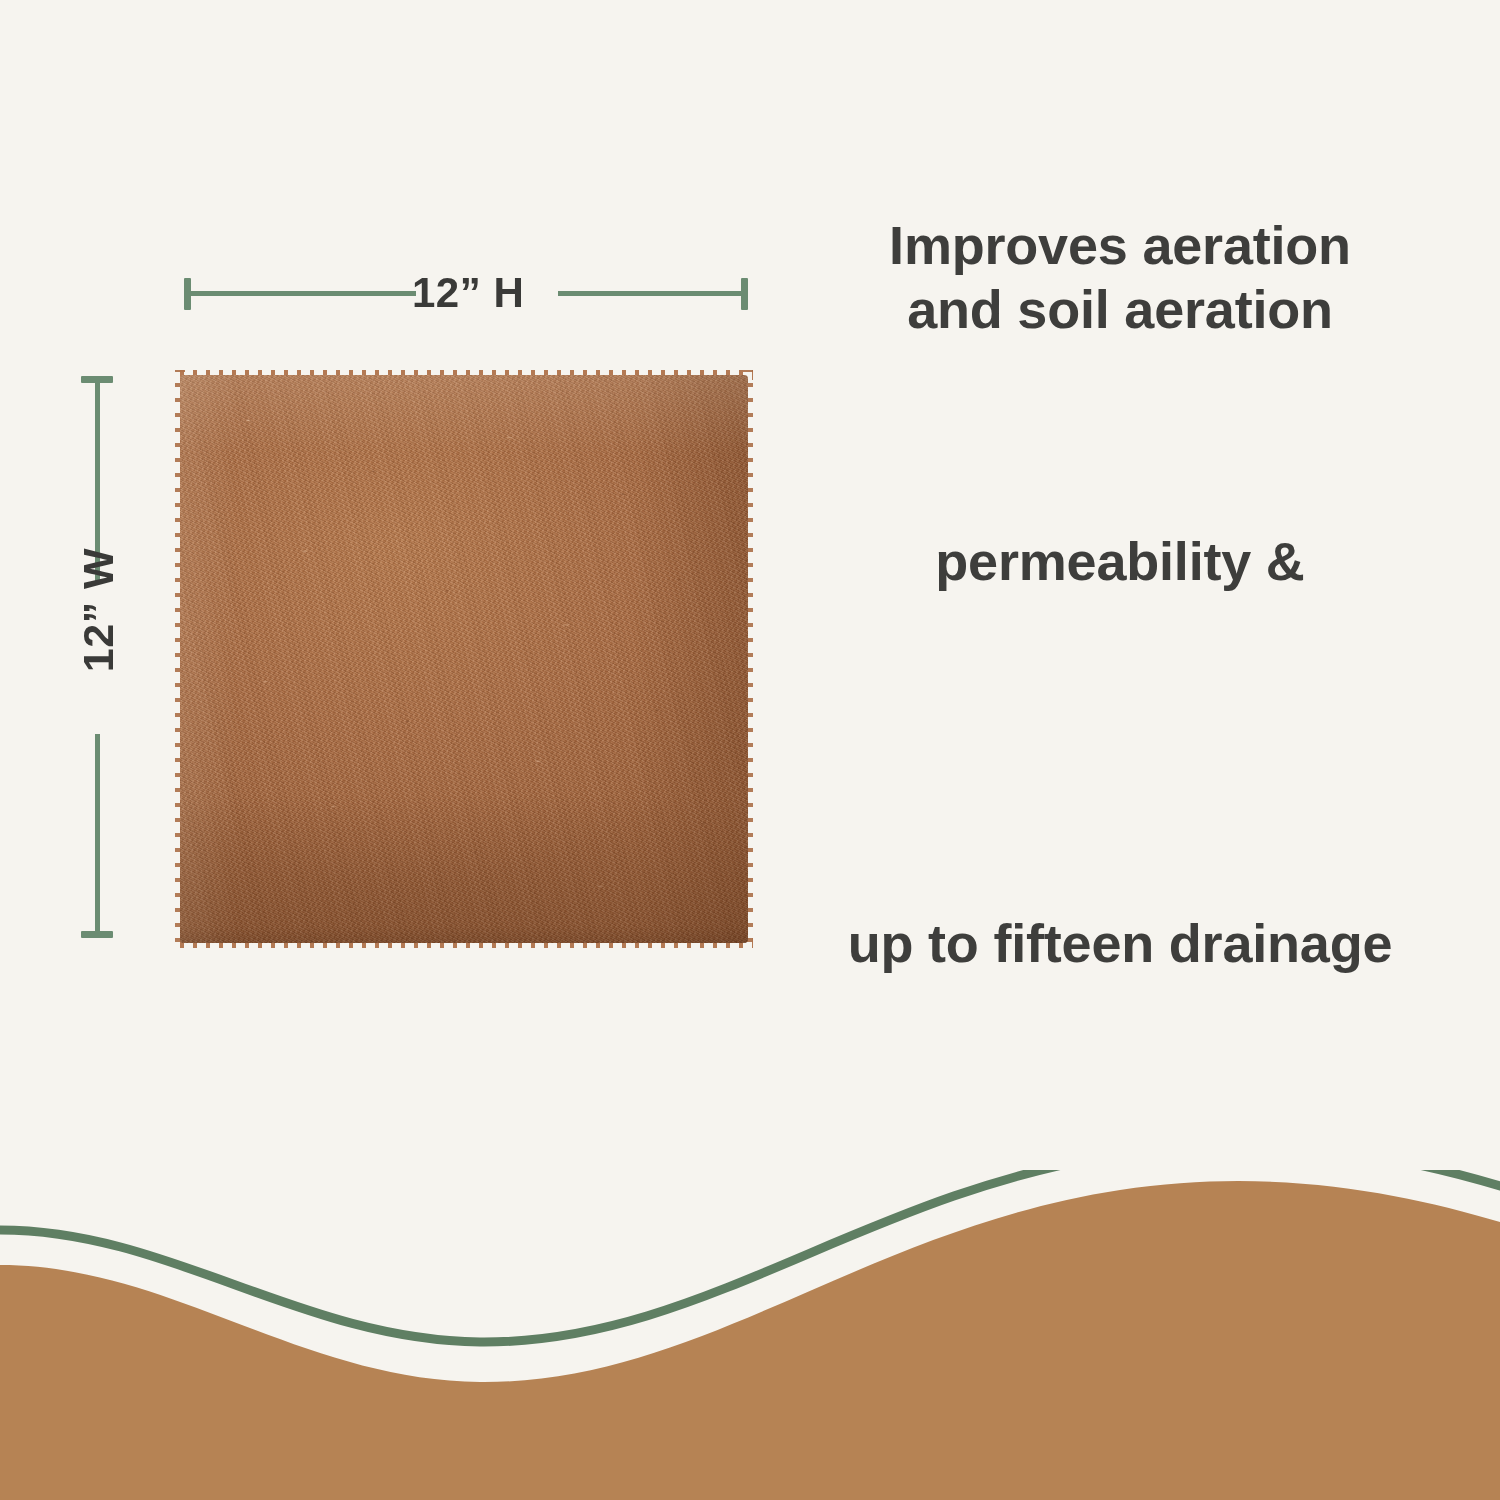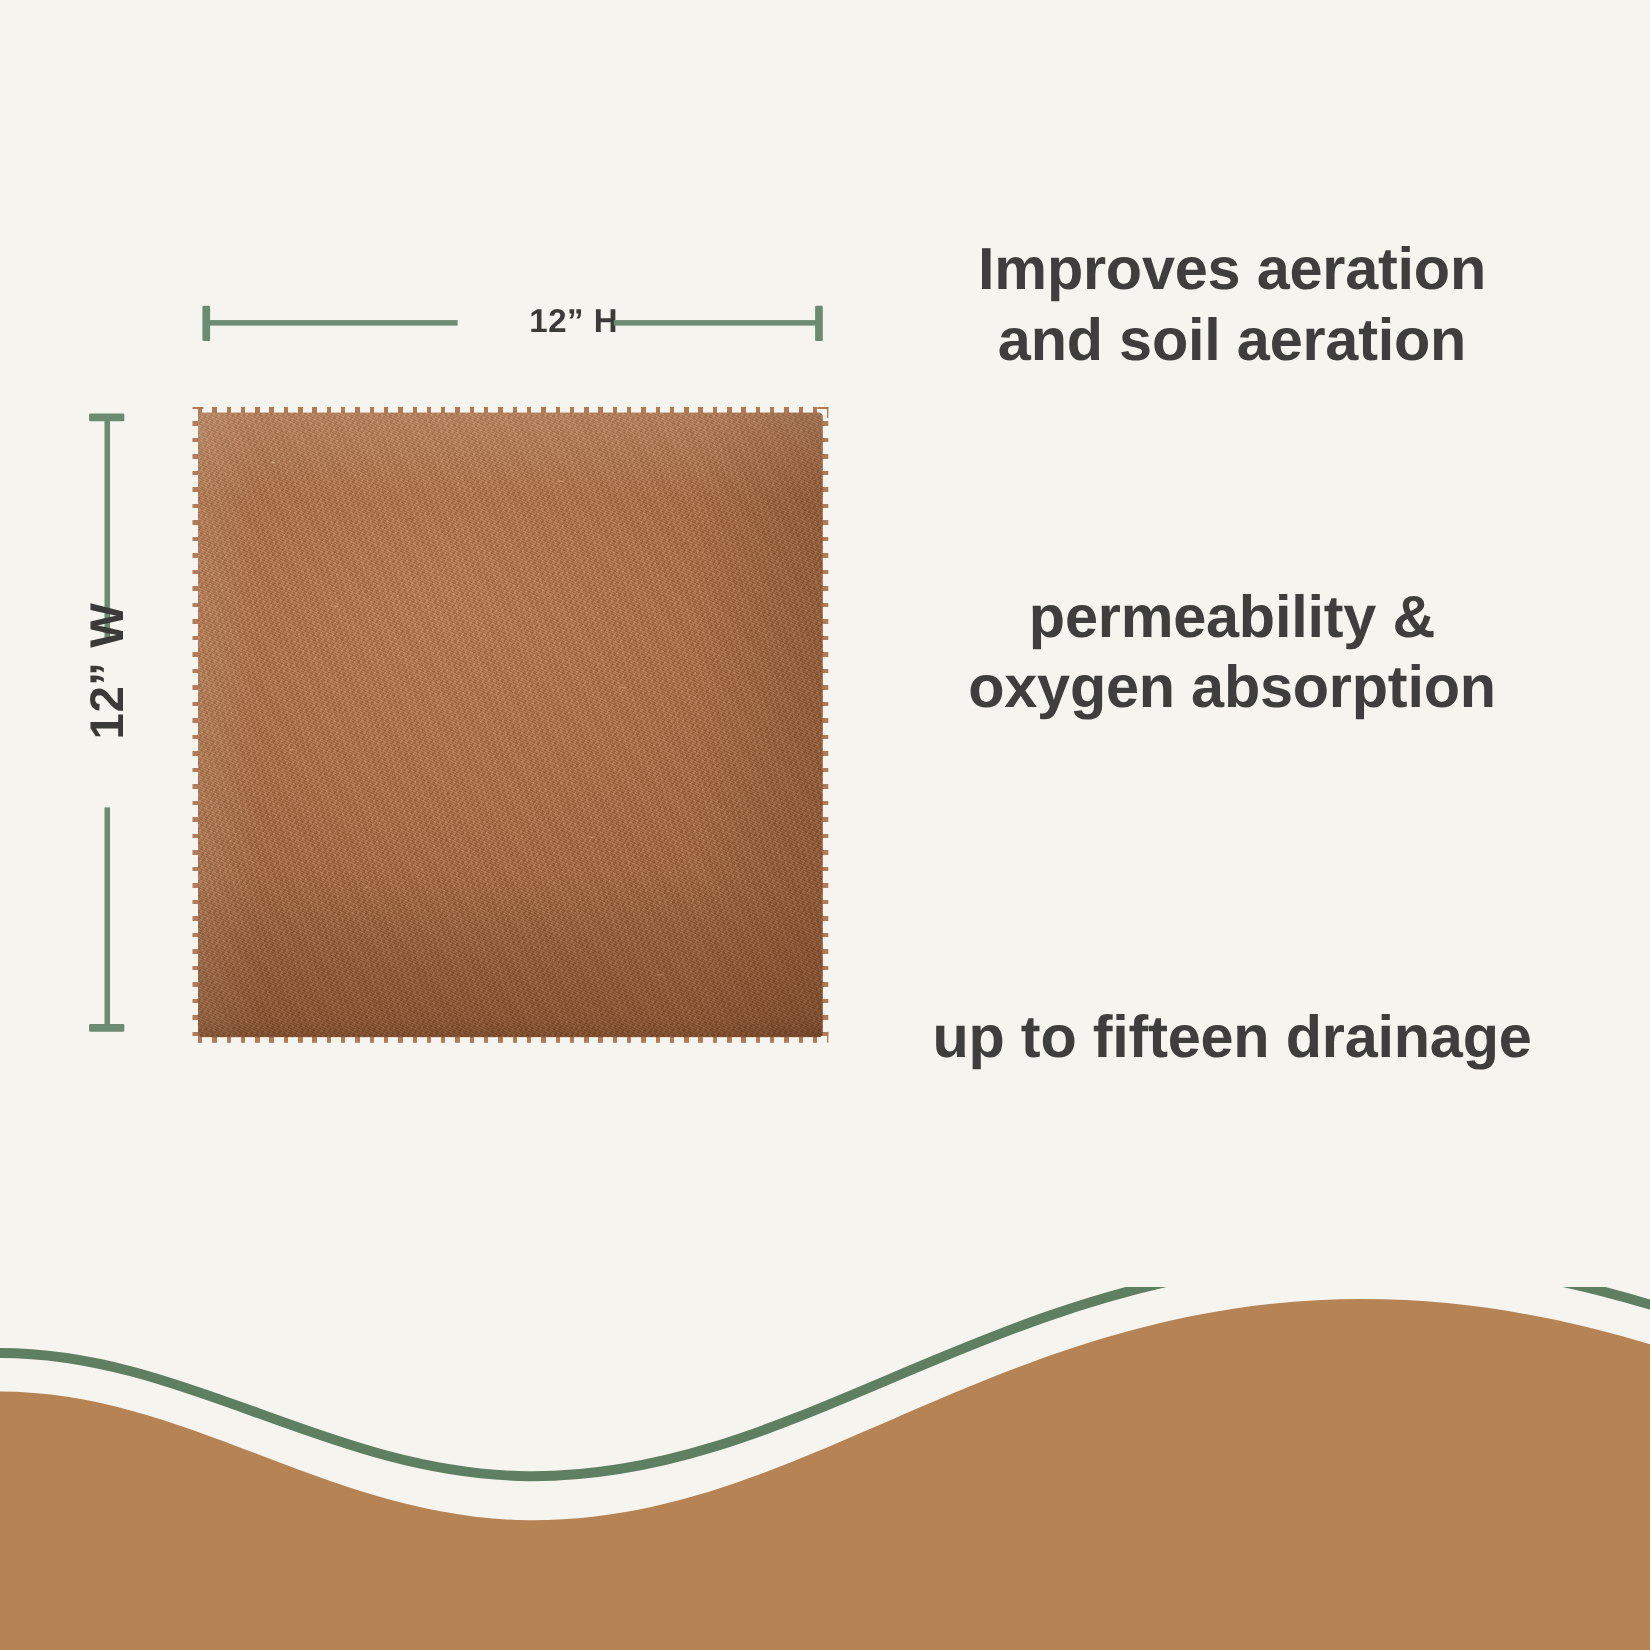--- a/index.html
+++ b/index.html
@@ -53,22 +53,22 @@
     height: 5px;
     background: #6B8C72;
   }
   .dim-h .rule.seg-a { left: 9px;  width: 227px; }
   .dim-h .rule.seg-b { left: 378px; width: 186px; }
   .dim-h .dim-label {
     position: absolute;
     left: 232px;
     top: 0px;
     width: 150px;
-    text-align: right;
-    font-size: 30px;
+    text-align: left;
+    font-size: 42px;
     font-weight: bold;
     color: #3A3A38;
     letter-spacing: 0.5px;
     line-height: 62px;
     white-space: nowrap;
   }
 
   
   .dim-v {
     position: absolute;
@@ -259,21 +259,20 @@
 
   <div id="claims">
 
     <div class="claim" id="claim-1" style="color: rgb(62, 62, 60);">
       <span class="ln">Improves aeration</span>
       <span class="ln">and soil aeration</span>
     </div>
 
     <div class="claim" id="claim-2" style="color: rgb(62, 62, 60);">
       <span class="ln">permeability &amp;</span>
-      <span class="ln">oxygen  absorption</span>
     </div>
 
     <div class="claim" id="claim-3" style="color: rgb(62, 62, 60);">
       <span class="ln">up to fifteen drainage</span>
     </div>
   </div>
 
   <div id="wave-band">
     <svg viewBox="0 0 1500 330" preserveAspectRatio="none">
 

